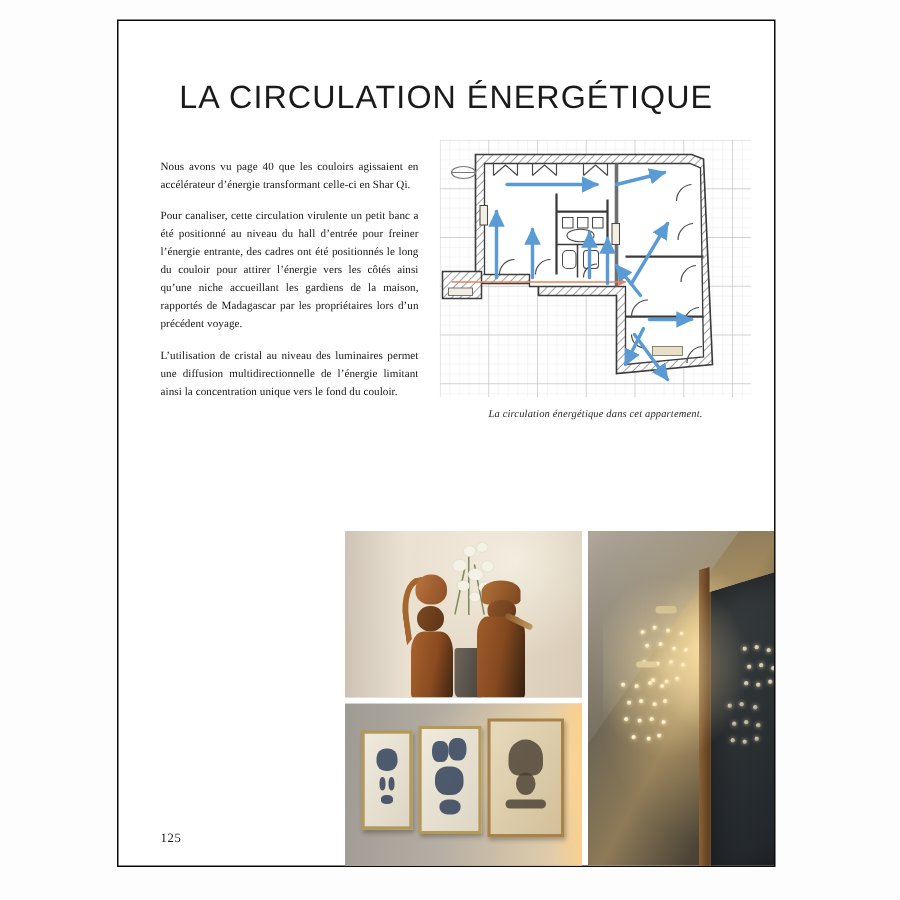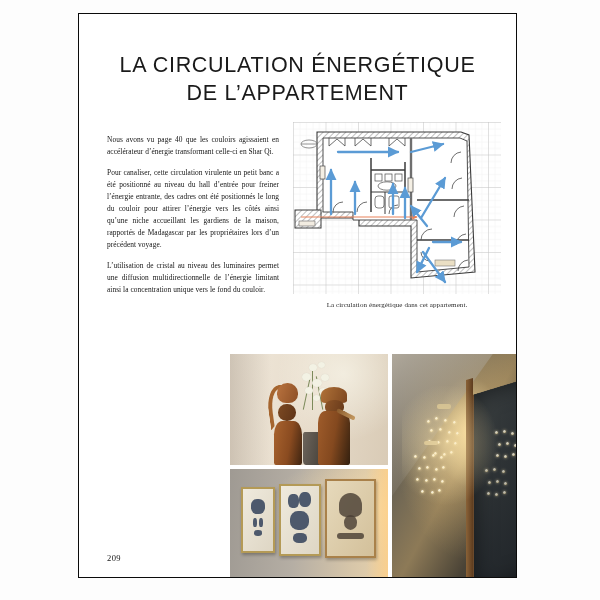--- a/index.html
+++ b/index.html
@@ -99,20 +99,21 @@
     width: 208px;
     height: 172px;
     background: #ffffff;
     overflow: hidden;
   }
   .plan-box svg { display: block; }
 
   .plan-caption {
     margin-top: 7px;
     font-size: 7px;
+    font-style: italic;
     color: #2a2a2a;
     text-align: center;
     letter-spacing: 0.1px;
   }
 
   
   .photos {
     position: absolute;
     left: 151px;
     top: 340px;
@@ -296,21 +297,20 @@
 </style>
 </head>
 <body>
 
 <div id="page-wrap">
 
   <div class="sheet">
 
     <h1 class="doc-title">
       <span class="ln ln1">LA CIRCULATION ÉNERGÉTIQUE</span>
-      <span class="ln ln2">DE L’APPARTEMENT</span>
     </h1>
 
 
     <div class="content-row">
 
       <div class="text-col">
         <p>Nous avons vu page 40 que les couloirs agissaient en accélérateur d’énergie transformant celle-ci en Shar Qi.</p>
         <p>Pour canaliser, cette circulation virulente un petit banc a été positionné au niveau du hall d’entrée pour freiner l’énergie entrante, des cadres ont été positionnés le long du couloir pour attirer l’énergie vers les côtés ainsi qu’une niche accueillant les gardiens de la maison, rapportés de Madagascar par les propriétaires lors d’un précédent voyage.</p>
         <p>L’utilisation de cristal au niveau des luminaires permet une diffusion multidirectionnelle de l’énergie limitant ainsi la concentration unique vers le fond du couloir.</p>
       </div>
@@ -571,15 +571,15 @@
             <i style="left:20%;top:68%"></i>
               <i style="left:42%;top:70%"></i>
               <i style="left:64%;top:66%"></i>
           </div>
         </div>
 
         <div class="glow"></div>
       </div>
     </div>
 
-    <div class="folio">209</div>
+    <div class="folio">125</div>
   </div>
 </div>
 
 </body></html>

